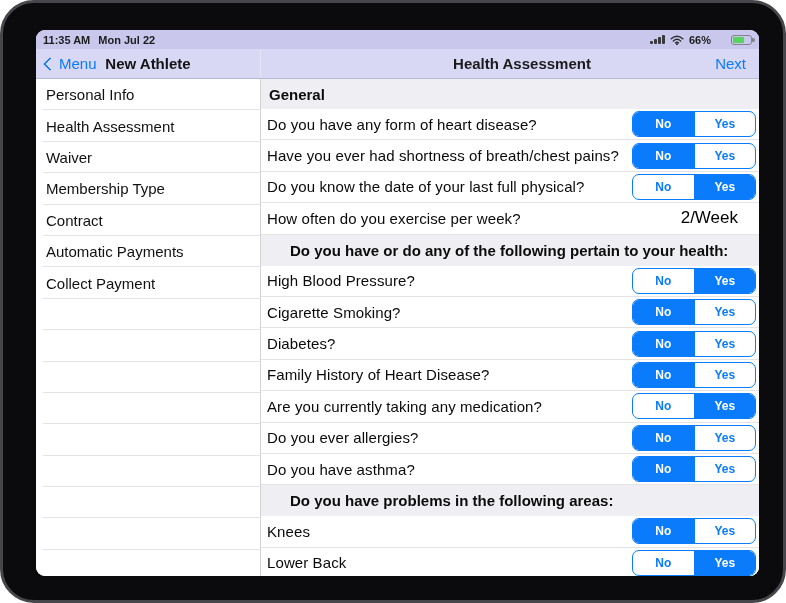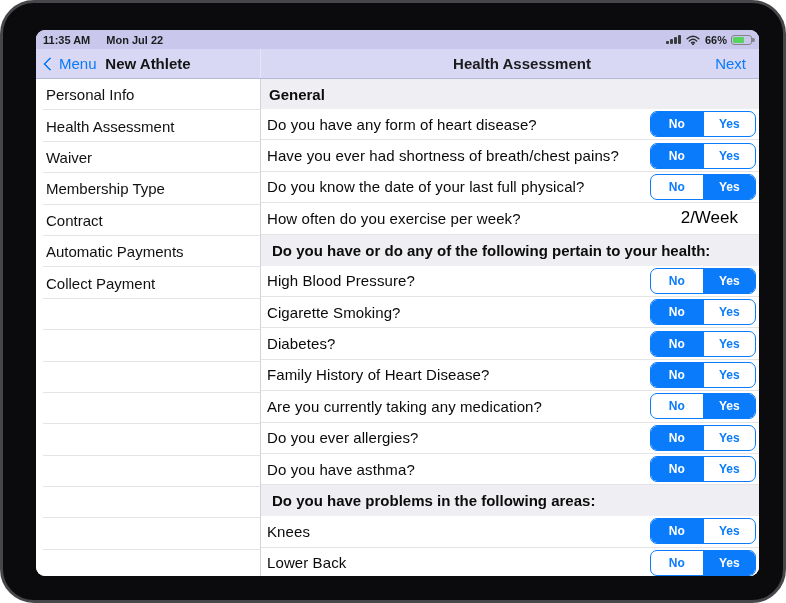--- a/index.html
+++ b/index.html
@@ -14,28 +14,28 @@
   .frame{position:absolute;inset:0;border-radius:34px;background:#0b0b0d;
          border:3px solid #47474b;box-sizing:border-box;}
 
   
   .screen{position:absolute;left:33px;top:27px;width:723px;height:546px;
           border-radius:9px;overflow:hidden;background:#efeff3;}
 
   
   .statusbar{height:19px;background:#c9c8ec;display:flex;justify-content:space-between;
              align-items:center;padding:0 7px 0 7px;}
-  .st-left{display:flex;gap:16px;align-items:center;font-size:11px;font-weight:700;color:#1c1c1e;}
+  .st-left{display:flex;gap:8px;align-items:center;font-size:11px;font-weight:700;color:#1c1c1e;}
   .st-right{display:flex;align-items:center;}
   .sig{display:flex;align-items:flex-end;gap:1.5px;height:9px;margin-right:5px;}
   .sig b{width:2.5px;background:#3a3a3e;border-radius:1px;display:block;}
   .sig b:nth-child(1){height:3.5px}.sig b:nth-child(2){height:5.5px}
   .sig b:nth-child(3){height:7.5px}.sig b:nth-child(4){height:9px}
   .wifi{margin-right:5px;display:flex;}
-  .pct{font-size:11px;font-weight:600;color:#1c1c1e;margin-right:4px;}
+  .pct{font-size:11px;font-weight:600;color:#1c1c1e;margin-right:20px;}
   .batt{width:21px;height:10px;border:1px solid #83838a;border-radius:3px;position:relative;
         padding:1px;box-sizing:border-box;display:flex;}
   .batt .fill{width:66%;background:var(--battery);border-radius:1px;}
   .batt::after{content:'';position:absolute;right:-3.5px;top:2px;width:2.5px;height:4px;
                background:#83838a;border-radius:0 2px 2px 0;}
 
   
   .navbar{height:29px;background:#d8d7f4;border-bottom:1px solid #b9b8d4;display:flex;box-sizing:content-box;gap:24px;}
   .nav-left{width:225px;position:relative;display:flex;align-items:center;
             border-right:1px solid #e6e5f4;box-sizing:border-box;flex:none;}
@@ -52,25 +52,25 @@
   
   .content{display:flex;height:497px;}
   .sidebar{width:225px;flex:none;background:#ffffff;border-right:1px solid #d2d2d8;box-sizing:border-box;}
   .side-item{height:31.4px;display:flex;align-items:center;padding-left:10px;font-size:15px;
              color:#111;position:relative;box-sizing:border-box;cursor:pointer;}
   .side-item::after{content:'';position:absolute;left:7px;right:0;bottom:0;height:1px;background:#e4e4e7;}
 
   .main{flex:1;overflow:hidden;background:#efeff3;}
   .sec-header{height:30px;display:flex;align-items:center;font-weight:700;font-size:15px;
               color:#0c0c0c;background:#efeff3;padding-left:8px;box-sizing:border-box;}
-  .sec-header.sub{padding-left:11px;height:31px;}
+  .sec-header.sub{padding-left:29px;height:31px;}
   .q-row{height:31.4px;background:#ffffff;display:flex;align-items:center;justify-content:space-between;
          border-bottom:1px solid #e4e4e7;padding-left:6px;box-sizing:border-box;}
   .q-label{font-size:15px;font-weight:400;color:#0a0a0a;letter-spacing:0.1px;}
-  .seg{display:flex;width:106px;height:26px;border:1.5px solid var(--accent);border-radius:7px;
+  .seg{display:flex;width:124px;height:26px;border:1.5px solid var(--accent);border-radius:7px;
        overflow:hidden;margin-right:3px;background:#fff;box-sizing:border-box;flex:none;}
   .seg-btn{flex:1;display:flex;align-items:center;justify-content:center;font-size:12px;
            font-weight:600;color:var(--accent);cursor:pointer;}
   .seg-btn + .seg-btn{border-left:1.5px solid var(--accent);}
   .seg-btn.selected{background:var(--accent);color:#ffffff;}
   .value{font-size:17px;font-weight:400;color:#000;margin-right:21px;}
 </style>
 </head>
 <body>
 

